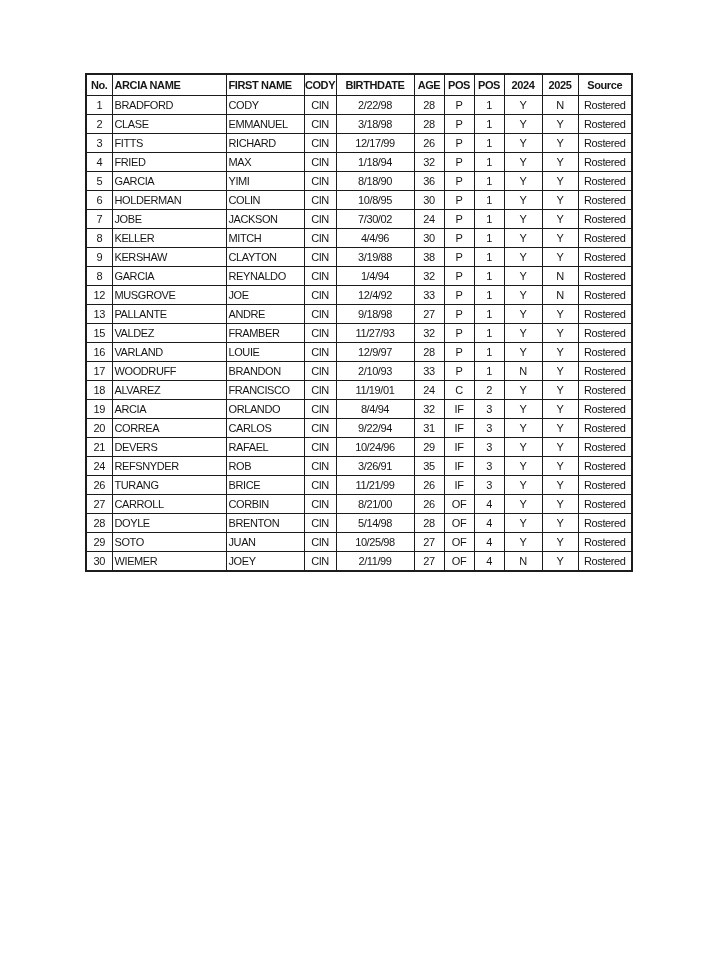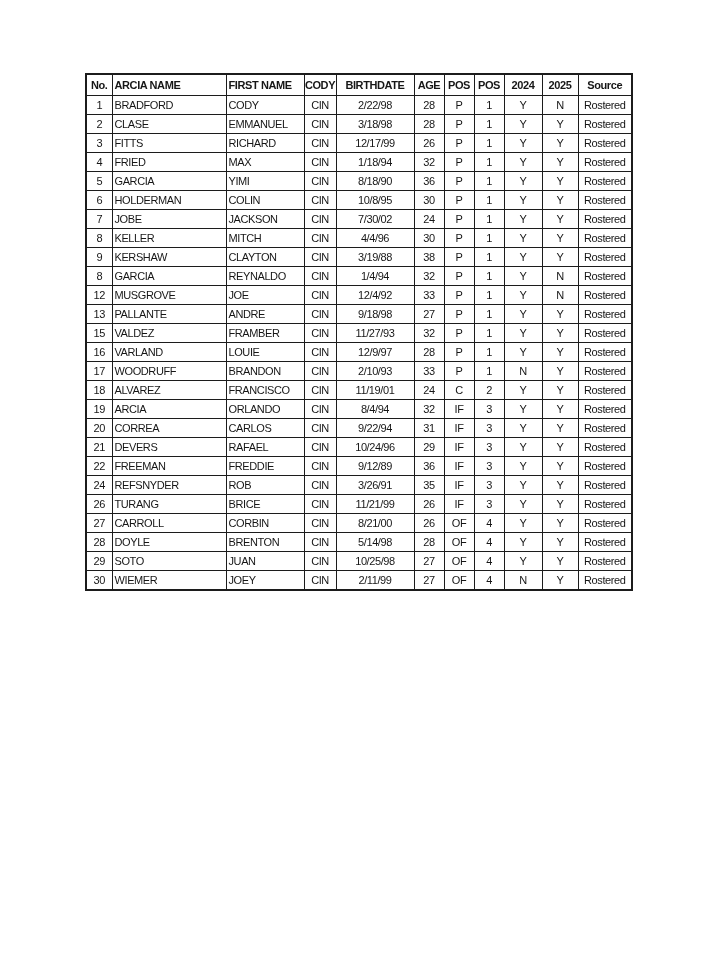--- a/index.html
+++ b/index.html
@@ -326,33 +326,20 @@
           <td class="ac">CIN</td>
           <td class="ac">10/24/96</td>
           <td class="ac">29</td>
           <td class="ac">IF</td>
           <td class="ac">3</td>
           <td class="ac">Y</td>
           <td class="ac">Y</td>
           <td class="ac">Rostered</td>
         </tr>
         <tr>
-          <td class="ac">22</td>
-          <td class="al">FREEMAN</td>
-          <td class="al">FREDDIE</td>
-          <td class="ac">CIN</td>
-          <td class="ac">9/12/89</td>
-          <td class="ac">36</td>
-          <td class="ac">IF</td>
-          <td class="ac">3</td>
-          <td class="ac">Y</td>
-          <td class="ac">Y</td>
-          <td class="ac">Rostered</td>
-        </tr>
-        <tr>
           <td class="ac">24</td>
           <td class="al">REFSNYDER</td>
           <td class="al">ROB</td>
           <td class="ac">CIN</td>
           <td class="ac">3/26/91</td>
           <td class="ac">35</td>
           <td class="ac">IF</td>
           <td class="ac">3</td>
           <td class="ac">Y</td>
           <td class="ac">Y</td>

